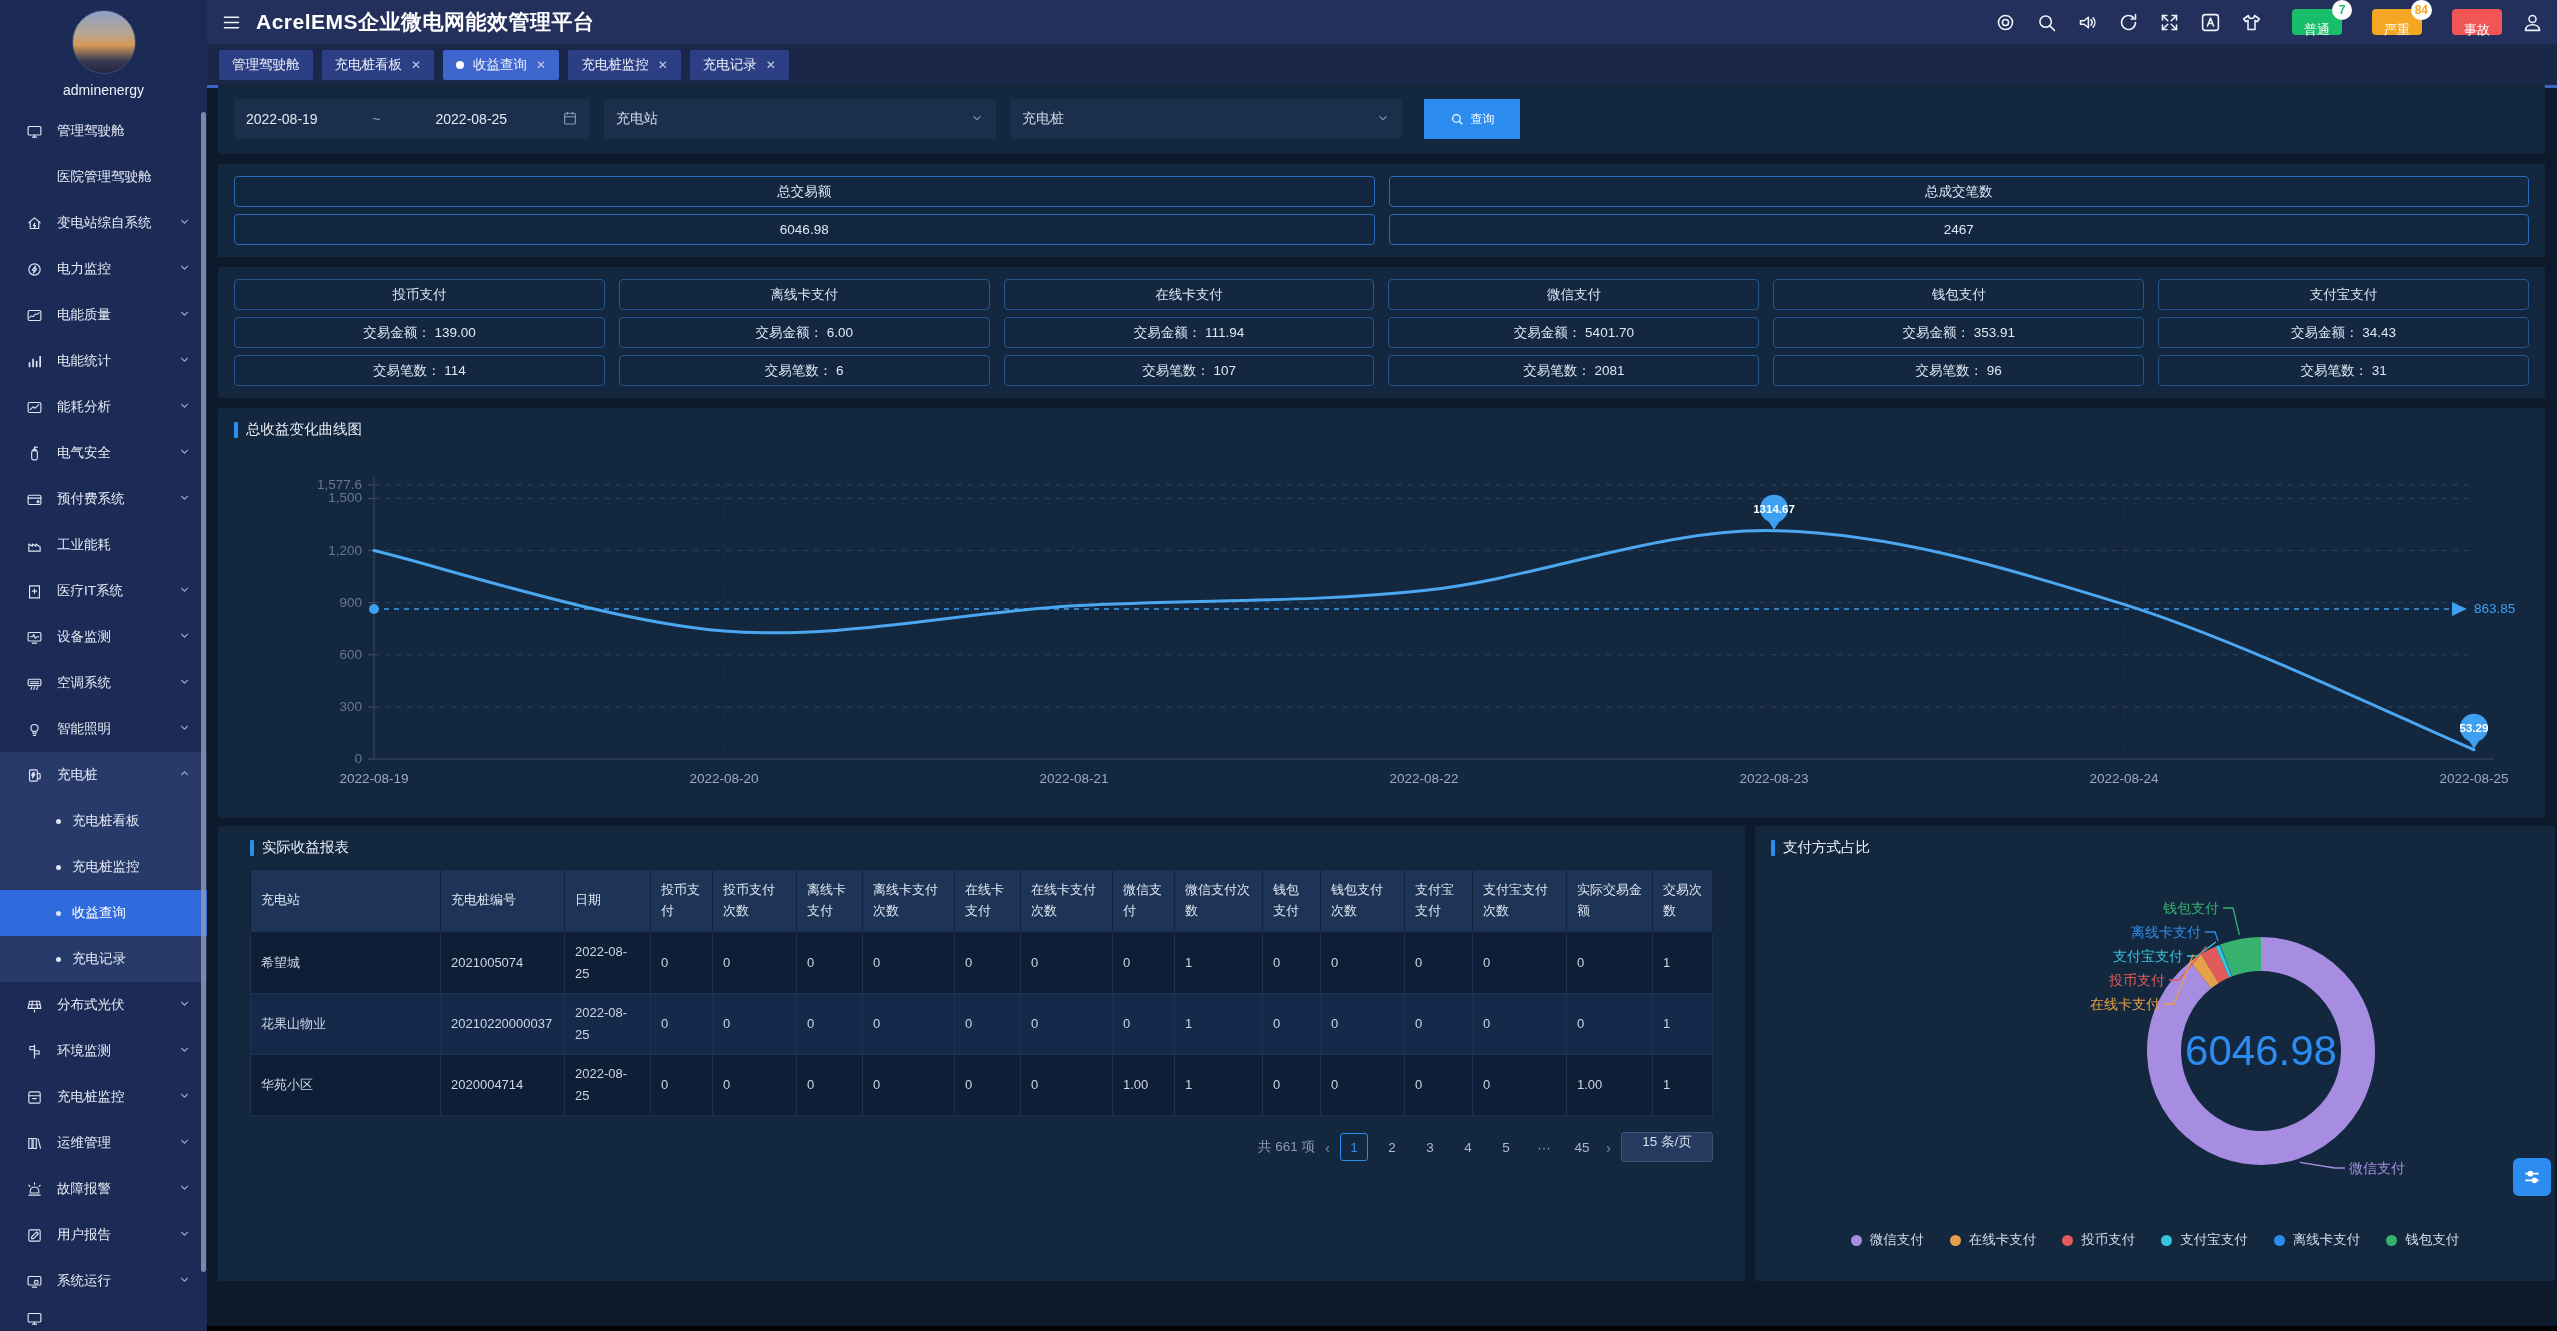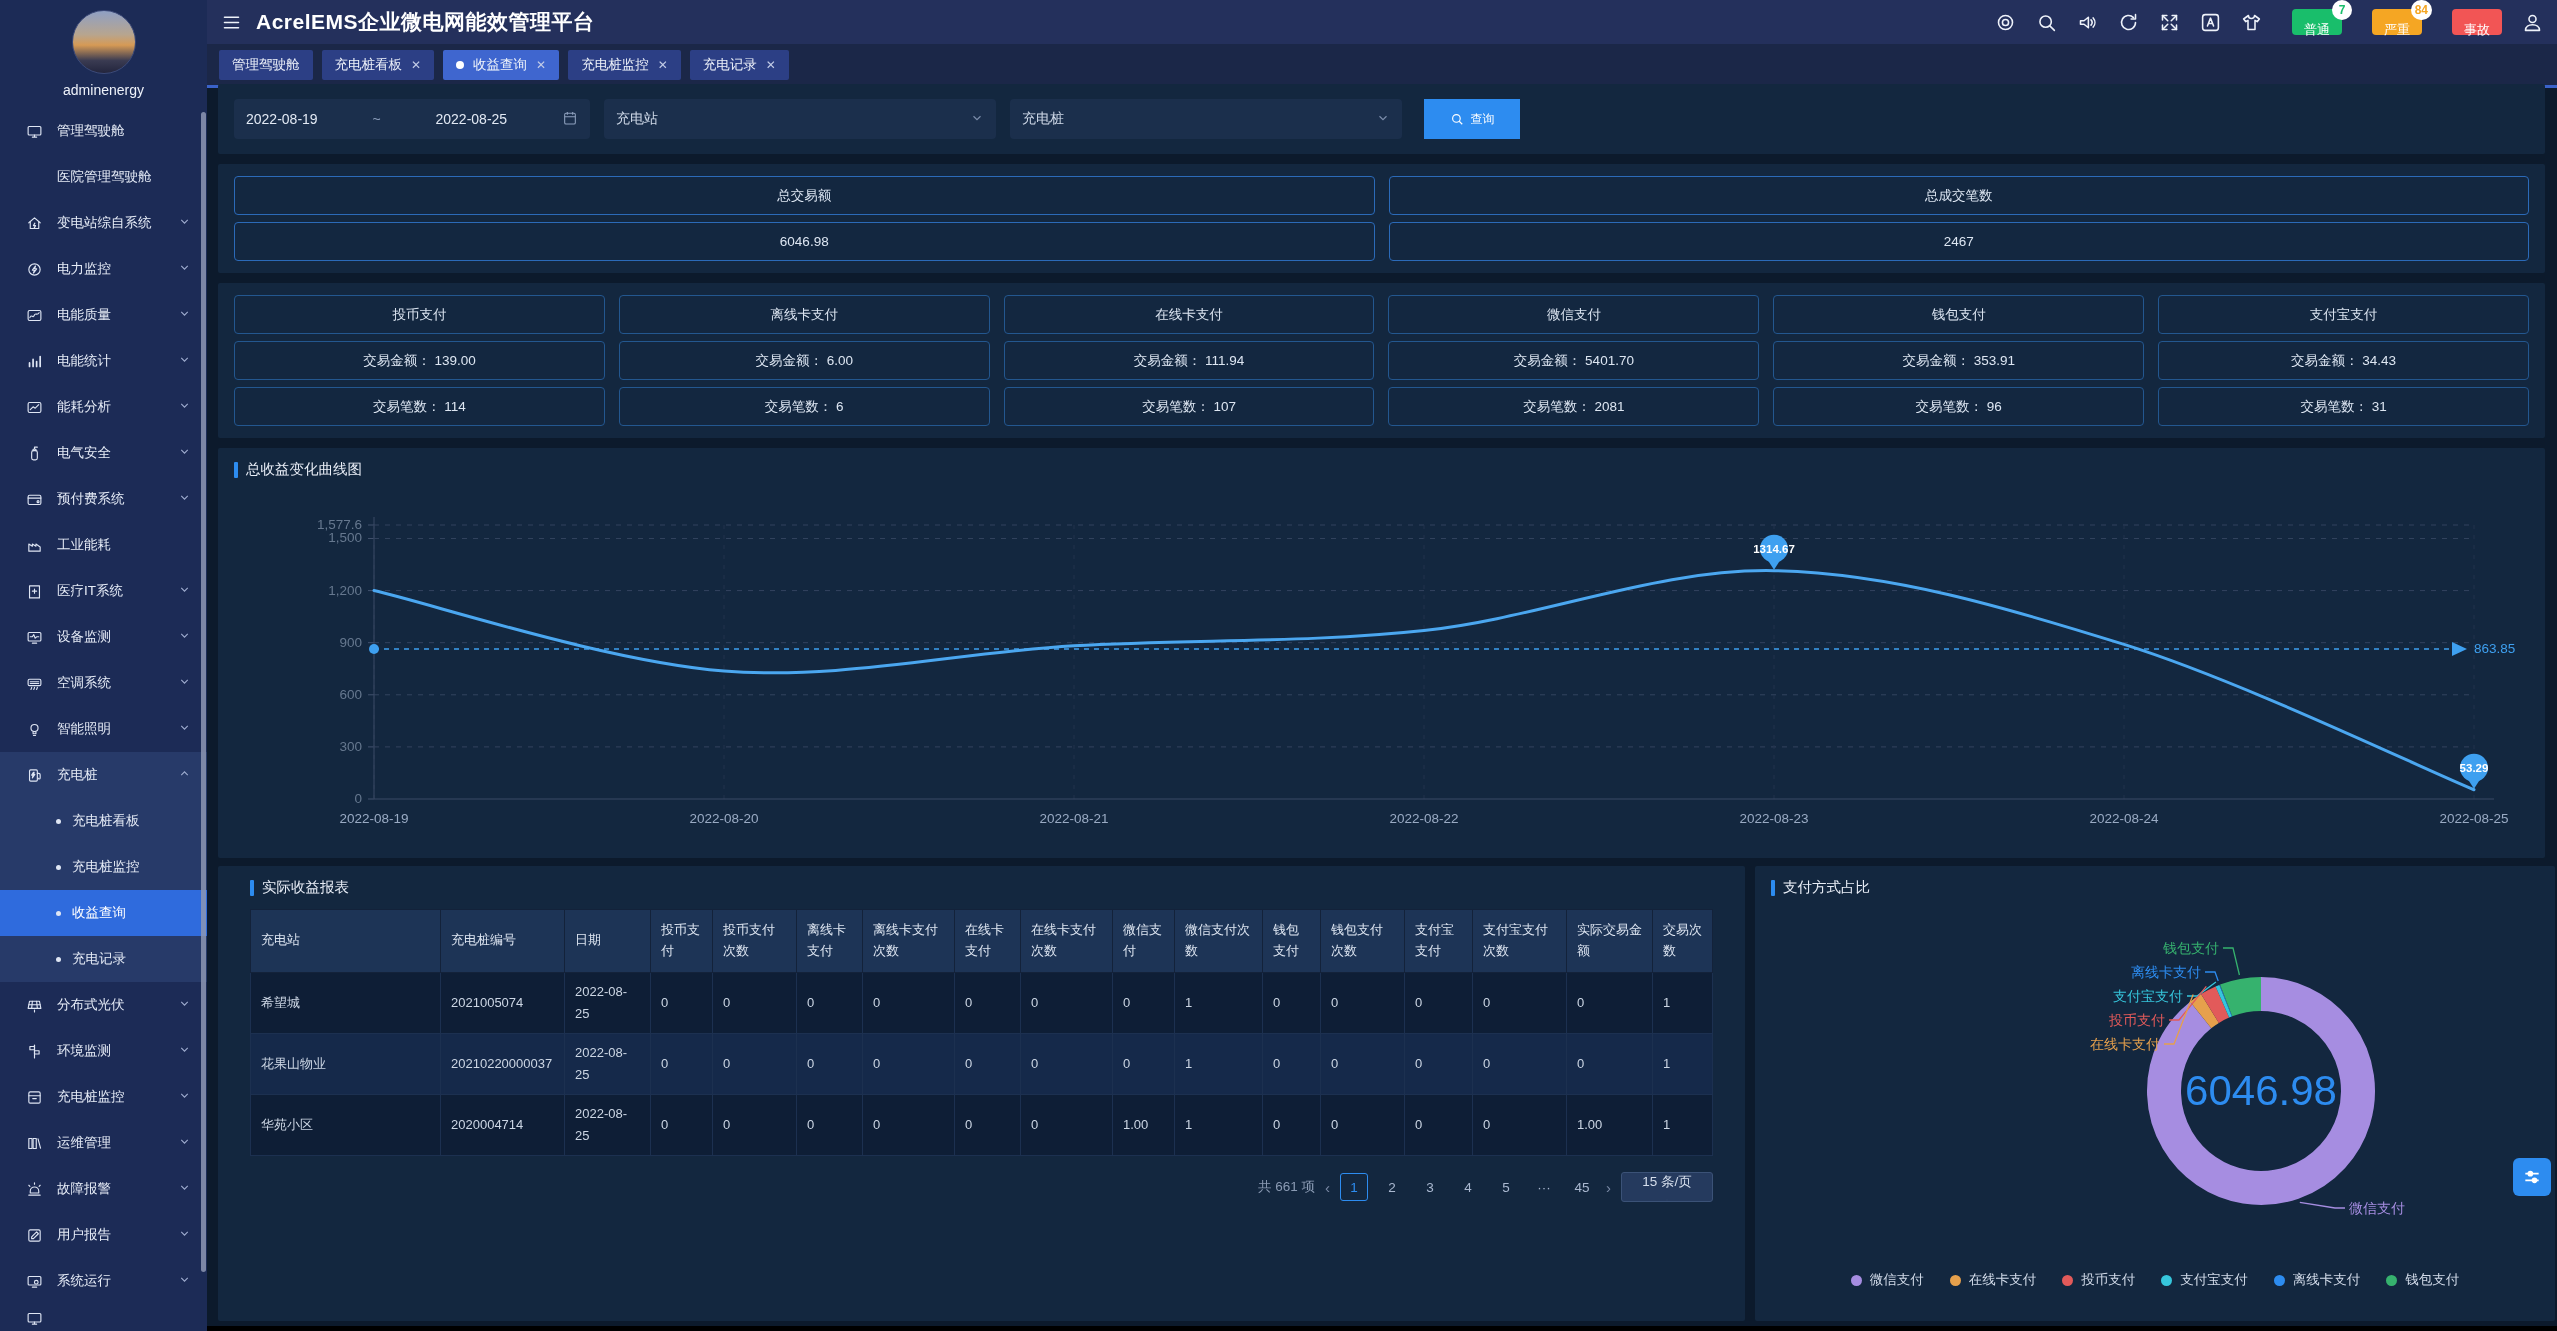--- a/index.html
+++ b/index.html
@@ -52,21 +52,21 @@
   .date-range { width:356px; height:40px; background:#1b2f4c; border-radius:4px; display:flex; align-items:center; justify-content:space-between; padding:0 12px; font-size:14px; color:#e2e9f4; cursor:pointer; }
   .date-sep { color:#8ea0bd; }
   .cal-icon svg { width:16px; height:16px; stroke:#8ea0bd; fill:none; stroke-width:1.6; }
   .select-box { width:392px; height:40px; background:#1b2f4c; border-radius:4px; display:flex; align-items:center; justify-content:space-between; padding:0 12px; font-size:14px; color:#cfd9e8; cursor:pointer; }
   .select-box .chev svg { width:14px; height:14px; stroke:#7c8dab; fill:none; stroke-width:2; }
   .query-btn { height:40px; width:96px; margin-left:8px; background:#2d8cf0; border:none; border-radius:0; color:#fff; font-size:12px; display:flex; align-items:center; justify-content:center; gap:7px; cursor:pointer; }
   .query-btn svg { width:14px; height:14px; stroke:#fff; fill:none; stroke-width:2; }
 
   .summary-panel { margin-top:10px; padding:12px 16px; display:flex; gap:14px; }
   .sum-card { flex:1; display:flex; flex-direction:column; gap:7px; }
-  .box { height:39px; border:1px solid #2b6ab8; border-radius:4px; background:rgba(20,40,66,.45); display:flex; align-items:center; justify-content:center; font-size:13.5px; color:#dde6f2; }
+  .box { height:31px; border:1px solid #2b6ab8; border-radius:4px; background:rgba(20,40,66,.45); display:flex; align-items:center; justify-content:center; font-size:13.5px; color:#dde6f2; }
 
   .paycards-panel { margin-top:10px; padding:12px 16px; display:flex; gap:14px; }
   .pay-card { flex:1; display:flex; flex-direction:column; gap:7px; }
   .pay-card .box { border-color:#23578f; }
 
   .chart-panel { margin-top:10px; height:410px; padding:12px 16px; }
 
   .bottom-row { margin-top:8px; display:flex; gap:10px; }
   .table-panel { flex:1; height:455px; padding:12px 32px; }
   .donut-panel { width:800px; height:455px; padding:12px 16px; position:relative; }

